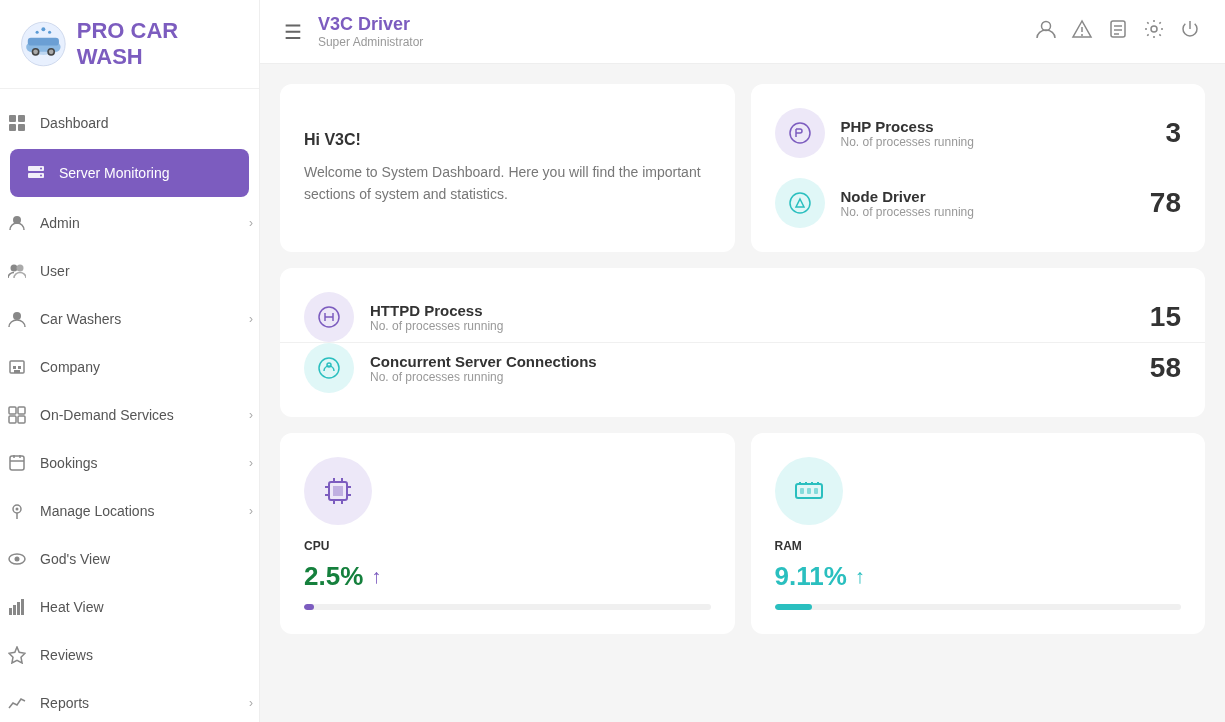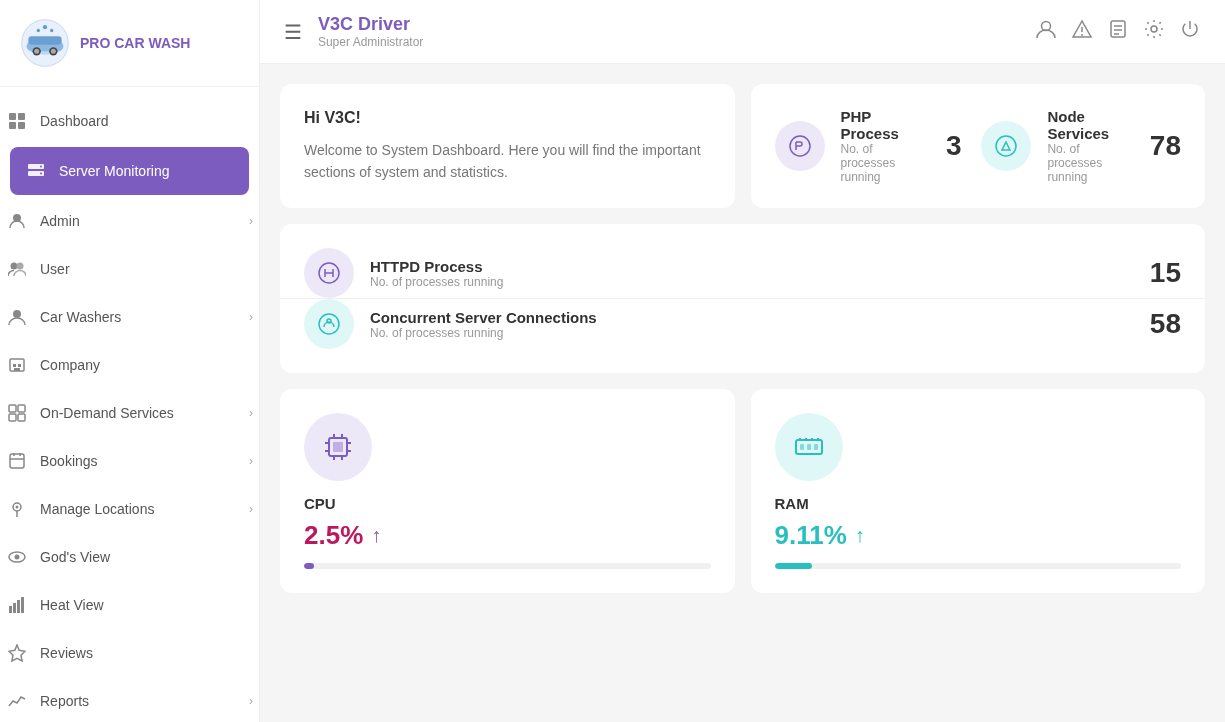--- a/index.html
+++ b/index.html
@@ -21,21 +21,21 @@
       align-items: center;
       padding: 18px 20px;
       border-bottom: 1px solid #f0f0f0;
     }
     .logo-icon {
       width: 50px;
       height: 50px;
       margin-right: 10px;
     }
     .logo-text {
-      font-size: 14px;
+      font-size: 22px;
       font-weight: 700;
       color: #333;
     }
     .logo-text span {
       color: #7c5cbf;
     }
     .sidebar-nav {
       flex: 1;
       padding: 10px 0;
     }
@@ -149,21 +149,21 @@
       margin-bottom: 12px;
     }
     .card-welcome .welcome-text {
       font-size: 14px;
       color: #777;
       line-height: 1.6;
     }
     .card-process {
       grid-column: 2;
       display: flex;
-      flex-direction: row;
+      flex-direction: column;
       gap: 20px;
       justify-content: center;
     }
     .process-item {
       display: flex;
       align-items: center;
       gap: 16px;
     }
     .process-icon-wrap {
       width: 50px;
@@ -219,33 +219,33 @@
       border-radius: 50%;
       display: flex;
       align-items: center;
       justify-content: center;
       font-size: 28px;
       margin-bottom: 14px;
     }
     .bg-purple-light { background: #ede8f8; }
     .bg-teal-light { background: #e0f7f7; }
     .card-metric-label {
-      font-size: 15px;
+      font-size: 12px;
       font-weight: 600;
       color: #333;
       margin-bottom: 8px;
     }
     .card-metric-value {
       font-size: 26px;
       font-weight: 700;
       display: flex;
       align-items: center;
       gap: 8px;
     }
-    .value-purple { color: #be185d; }
+    .value-purple { color: #15803d; }
     .value-teal { color: #2abfbf; }
     .arrow-up {
       color: #7c5cbf;
       font-size: 20px;
     }
     .arrow-up-teal {
       color: #2abfbf;
       font-size: 20px;
     }
     .progress-bar-wrap {
@@ -512,21 +512,21 @@
       </div>
 
       <div class="process-item">
         <div class="process-icon-wrap process-icon-teal">
           <svg width="24" height="24" viewBox="0 0 24 24" fill="none">
               <path d="M12 22c5.5 0 10-4.5 10-10S17.5 2 12 2 2 6.5 2 12s4.5 10 10 10z" stroke="#2abfbf" stroke-width="1.5" fill="none"></path>
               <path d="M12 8l4 8H8l4-8z" stroke="#2abfbf" stroke-width="1.5" fill="none"></path>
             </svg>
         </div>
         <div class="process-info">
-          <div class="process-name">Node Services</div>
+          <div class="process-name">Node Driver</div>
           <div class="process-label">No. of processes running</div>
         </div>
         <div class="process-count">78</div>
       </div>
     </div>
 
     <div class="card card-wide">
 
       <div class="process-item">
         <div class="process-icon-wrap process-icon-purple">

